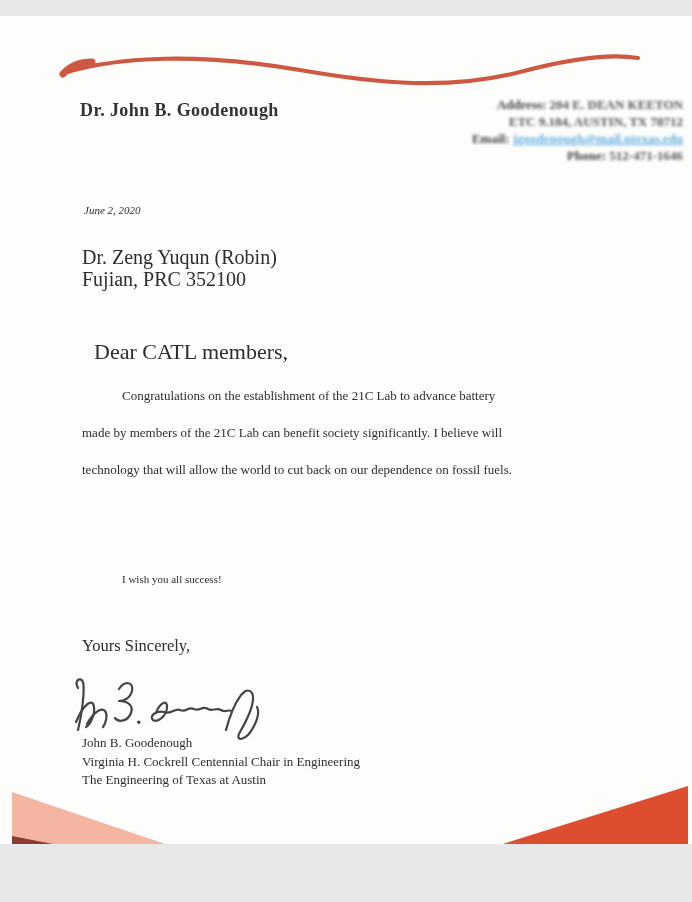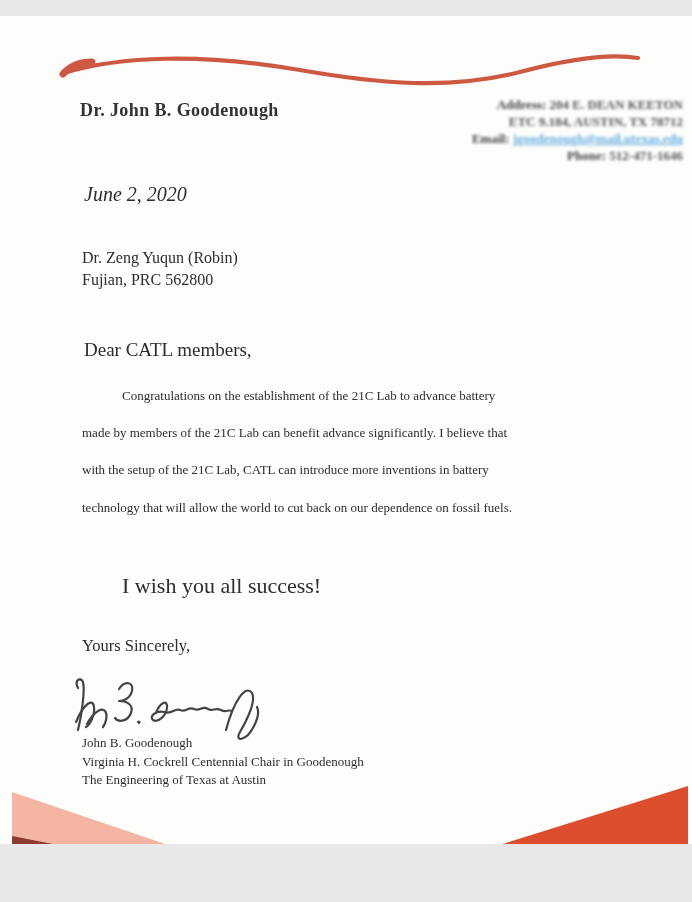--- a/index.html
+++ b/index.html
@@ -24,39 +24,39 @@
     position:absolute;right:9px;top:80px;
     text-align:right;
     font-size:13px;line-height:17px;font-weight:bold;color:#55555a;
     filter:blur(1.4px);
     white-space:nowrap;
   }
   .contact .lbl{color:#3f3f44;}
   .contact .email-link{color:#63aede;text-decoration:underline;text-decoration-color:#4aa0dc;font-weight:bold;}
   
   .date{
-    position:absolute;left:84px;top:167px;
-    font-style:italic;font-size:20px;white-space:nowrap;
+    position:absolute;left:84px;top:188px;
+    font-style:italic;font-size:11px;white-space:nowrap;
   }
   .recipient{
     position:absolute;left:82px;top:231px;
-    font-size:16px;line-height:21.5px;white-space:nowrap;
+    font-size:20px;line-height:21.5px;white-space:nowrap;
   }
   .salutation{
-    position:absolute;left:84px;top:323px;
-    font-size:19px;white-space:nowrap;
+    position:absolute;left:94px;top:323px;
+    font-size:22px;white-space:nowrap;
   }
   .body-lines{
     position:absolute;left:82px;top:361px;
     font-size:13px;line-height:37.2px;white-space:nowrap;
   }
   .body-lines .indent{padding-left:40px;}
   .closing-line{
     position:absolute;left:122px;top:557px;
-    font-size:22px;white-space:nowrap;
+    font-size:11px;white-space:nowrap;
   }
   .signoff{
     position:absolute;left:82px;top:620px;
     font-size:16.5px;white-space:nowrap;
   }
   #signature{position:absolute;left:68px;top:656px;}
   .signer{
     position:absolute;left:82px;top:718px;
     font-size:13px;line-height:18.6px;white-space:nowrap;
   }
@@ -88,29 +88,28 @@
     <div>
       <span class="lbl">Phone:</span>
       <span>512-471-1646</span>
     </div>
   </div>
 
   <div class="date">June 2, 2020</div>
 
   <div class="recipient">
     <div>Dr. Zeng Yuqun (Robin)</div>
-    <div>Fujian, PRC 562800</div>
+    <div>Fujian, PRC 352100</div>
   </div>
 
   <div class="salutation">Dear CATL members,</div>
 
   <div class="body-lines">
     <div class="indent">Congratulations on the establishment of the 21C Lab to advance battery</div>
-    <div>made by members of the 21C Lab can benefit advance significantly. I believe that</div>
-    <div>with the setup of the 21C Lab, CATL can introduce more inventions in battery</div>
+    <div>made by members of the 21C Lab can benefit society significantly. I believe will</div>
     <div>technology that will allow the world to cut back on our dependence on fossil fuels.</div>
   </div>
 
   <div class="closing-line">I wish you all success!</div>
 
   <div class="signoff">Yours Sincerely,</div>
 
   <svg id="signature" width="210" height="82" viewBox="0 0 210 82">
     <g fill="none" stroke="#2b2b2b" stroke-width="2.2" stroke-linecap="round" stroke-linejoin="round" opacity="0.88">
 
@@ -124,21 +123,21 @@
       <path d="M 88,41 C 92,30 100,27 99,36 C 98,44 90,51 85,48 C 81,45 87,38 96,40"></path>
 
       <path d="M 96,40 C 104,43 106,36 112,38 C 118,41 120,34 126,37 C 132,40 134,33 140,37 C 145,40 147,35 153,38 C 158,41 160,37 164,39"></path>
 
       <path d="M 158,58 C 166,28 178,12 184,21 C 188,29 180,46 172,60 C 166,70 178,70 186,54 C 190,46 191,39 189,35"></path>
     </g>
   </svg>
 
   <div class="signer">
     <div>John B. Goodenough</div>
-    <div>Virginia H. Cockrell Centennial Chair in Goodenough</div>
+    <div>Virginia H. Cockrell Centennial Chair in Engineering</div>
     <div>The Engineering of Texas at Austin</div>
   </div>
 
   <svg id="footer-art" width="692" height="142" viewBox="0 0 692 142">
     <polygon points="12,16 12,129 345,129" fill="#f4b6a3"></polygon>
     <polygon points="308,129 688,129 688,10" fill="#dc4e2d"></polygon>
     <polygon points="12,60 12,129 362,129" fill="#8d3a33"></polygon>
   </svg>
 
 </div>

